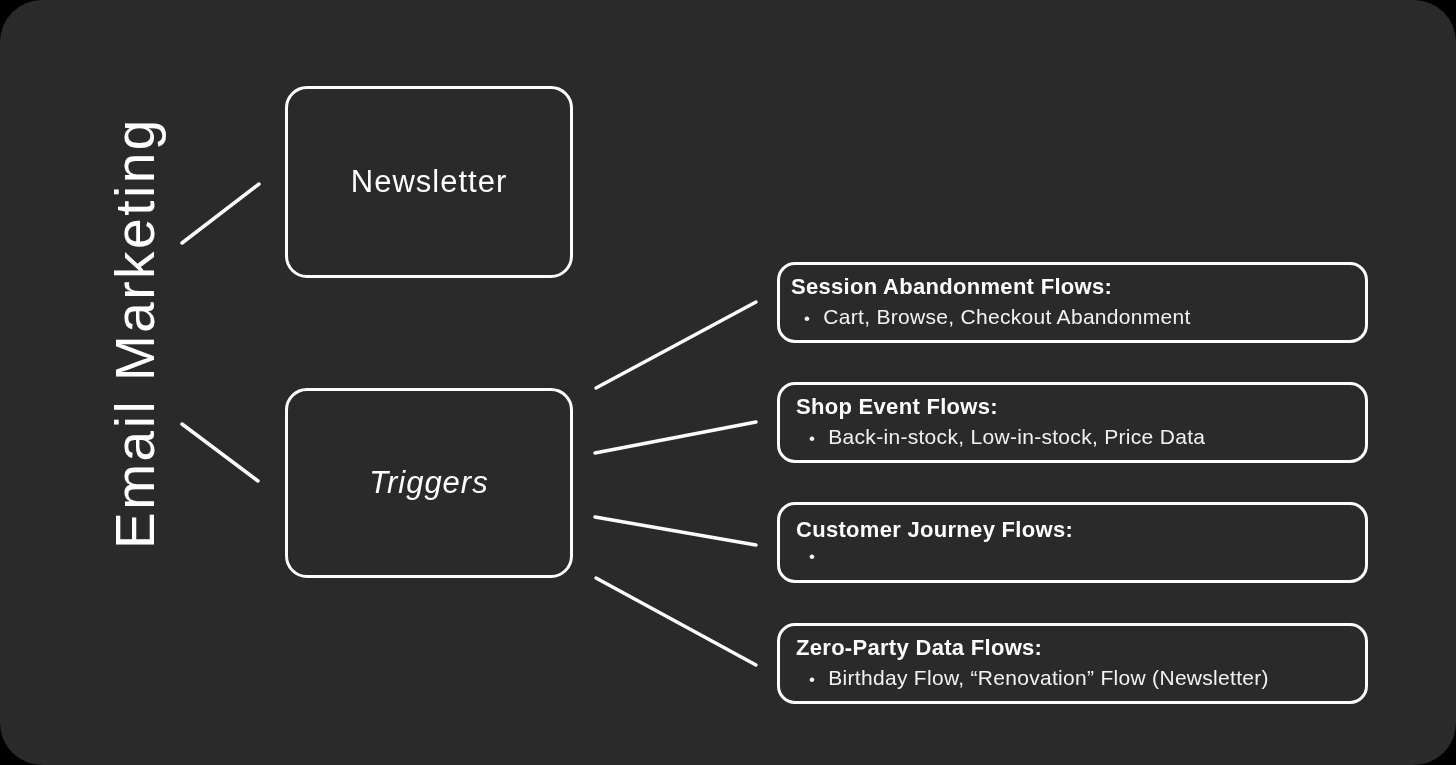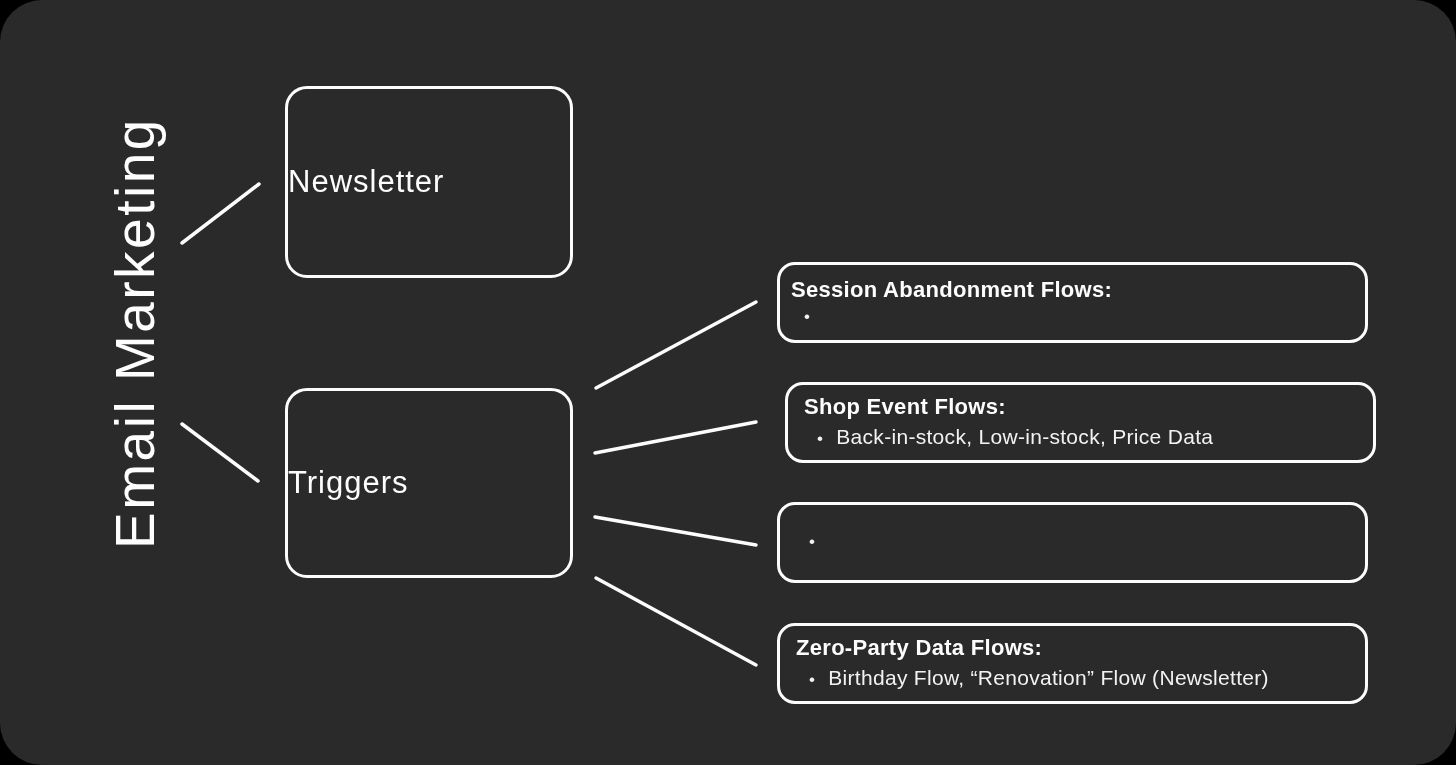--- a/index.html
+++ b/index.html
@@ -47,46 +47,46 @@
     letter-spacing: 2.5px;
     white-space: nowrap;
   }
   .node {
     position: absolute;
     box-sizing: border-box;
     border: 3px solid #fcfcfc;
     border-radius: 22px;
     display: flex;
     align-items: center;
-    justify-content: flex-start;
+    justify-content: center;
     color: #fdfdfd;
     font-size: 31px;
     letter-spacing: 1px;
     background: transparent;
   }
   .node-newsletter { left: 285px; top: 86px;  width: 288px; height: 192px; }
-  .node-triggers   { left: 285px; top: 388px; width: 288px; height: 190px; }
+  .node-triggers   { left: 285px; top: 388px; width: 288px; height: 190px; font-style: italic; }
   .flow {
     position: absolute;
     left: 777px;
     width: 591px;
     height: 81px;
     box-sizing: border-box;
     border: 3px solid #fcfcfc;
     border-radius: 18px;
     display: flex;
     flex-direction: column;
     justify-content: center;
     gap: 5px;
     padding: 6px 16px 8px 16px;
     color: #fdfdfd;
     background: transparent;
   }
   .flow-0 { top: 262px; padding-left: 11px; }
-  .flow-1 { top: 382px; margin-left: 8px; }
+  .flow-1 { top: 382px; }
   .flow-2 { top: 502px; }
   .flow-3 { top: 623px; }
   .flow-title {
     font-weight: 700;
     font-size: 22px;
     letter-spacing: 0.3px;
     line-height: 1.15;
     white-space: nowrap;
   }
   .flow-bullet {
@@ -127,32 +127,34 @@
   </div>
 
   <div class="node node-triggers">
     <span>Triggers</span>
   </div>
 
   <div class="flow flow-0">
     <div class="flow-title">Session Abandonment Flows:</div>
     <div class="flow-bullet">
       <span class="dot">•</span>
+      <span>Cart, Browse, Checkout Abandonment</span>
     </div>
   </div>
 
   <div class="flow flow-1">
     <div class="flow-title">Shop Event Flows:</div>
     <div class="flow-bullet">
       <span class="dot">•</span>
       <span>Back-in-stock, Low-in-stock, Price Data</span>
     </div>
   </div>
 
   <div class="flow flow-2">
+    <div class="flow-title">Customer Journey Flows:</div>
     <div class="flow-bullet">
       <span class="dot">•</span>
     </div>
   </div>
 
   <div class="flow flow-3">
     <div class="flow-title">Zero-Party Data Flows:</div>
     <div class="flow-bullet">
       <span class="dot">•</span>
       <span>Birthday Flow, “Renovation” Flow (Newsletter)</span>

